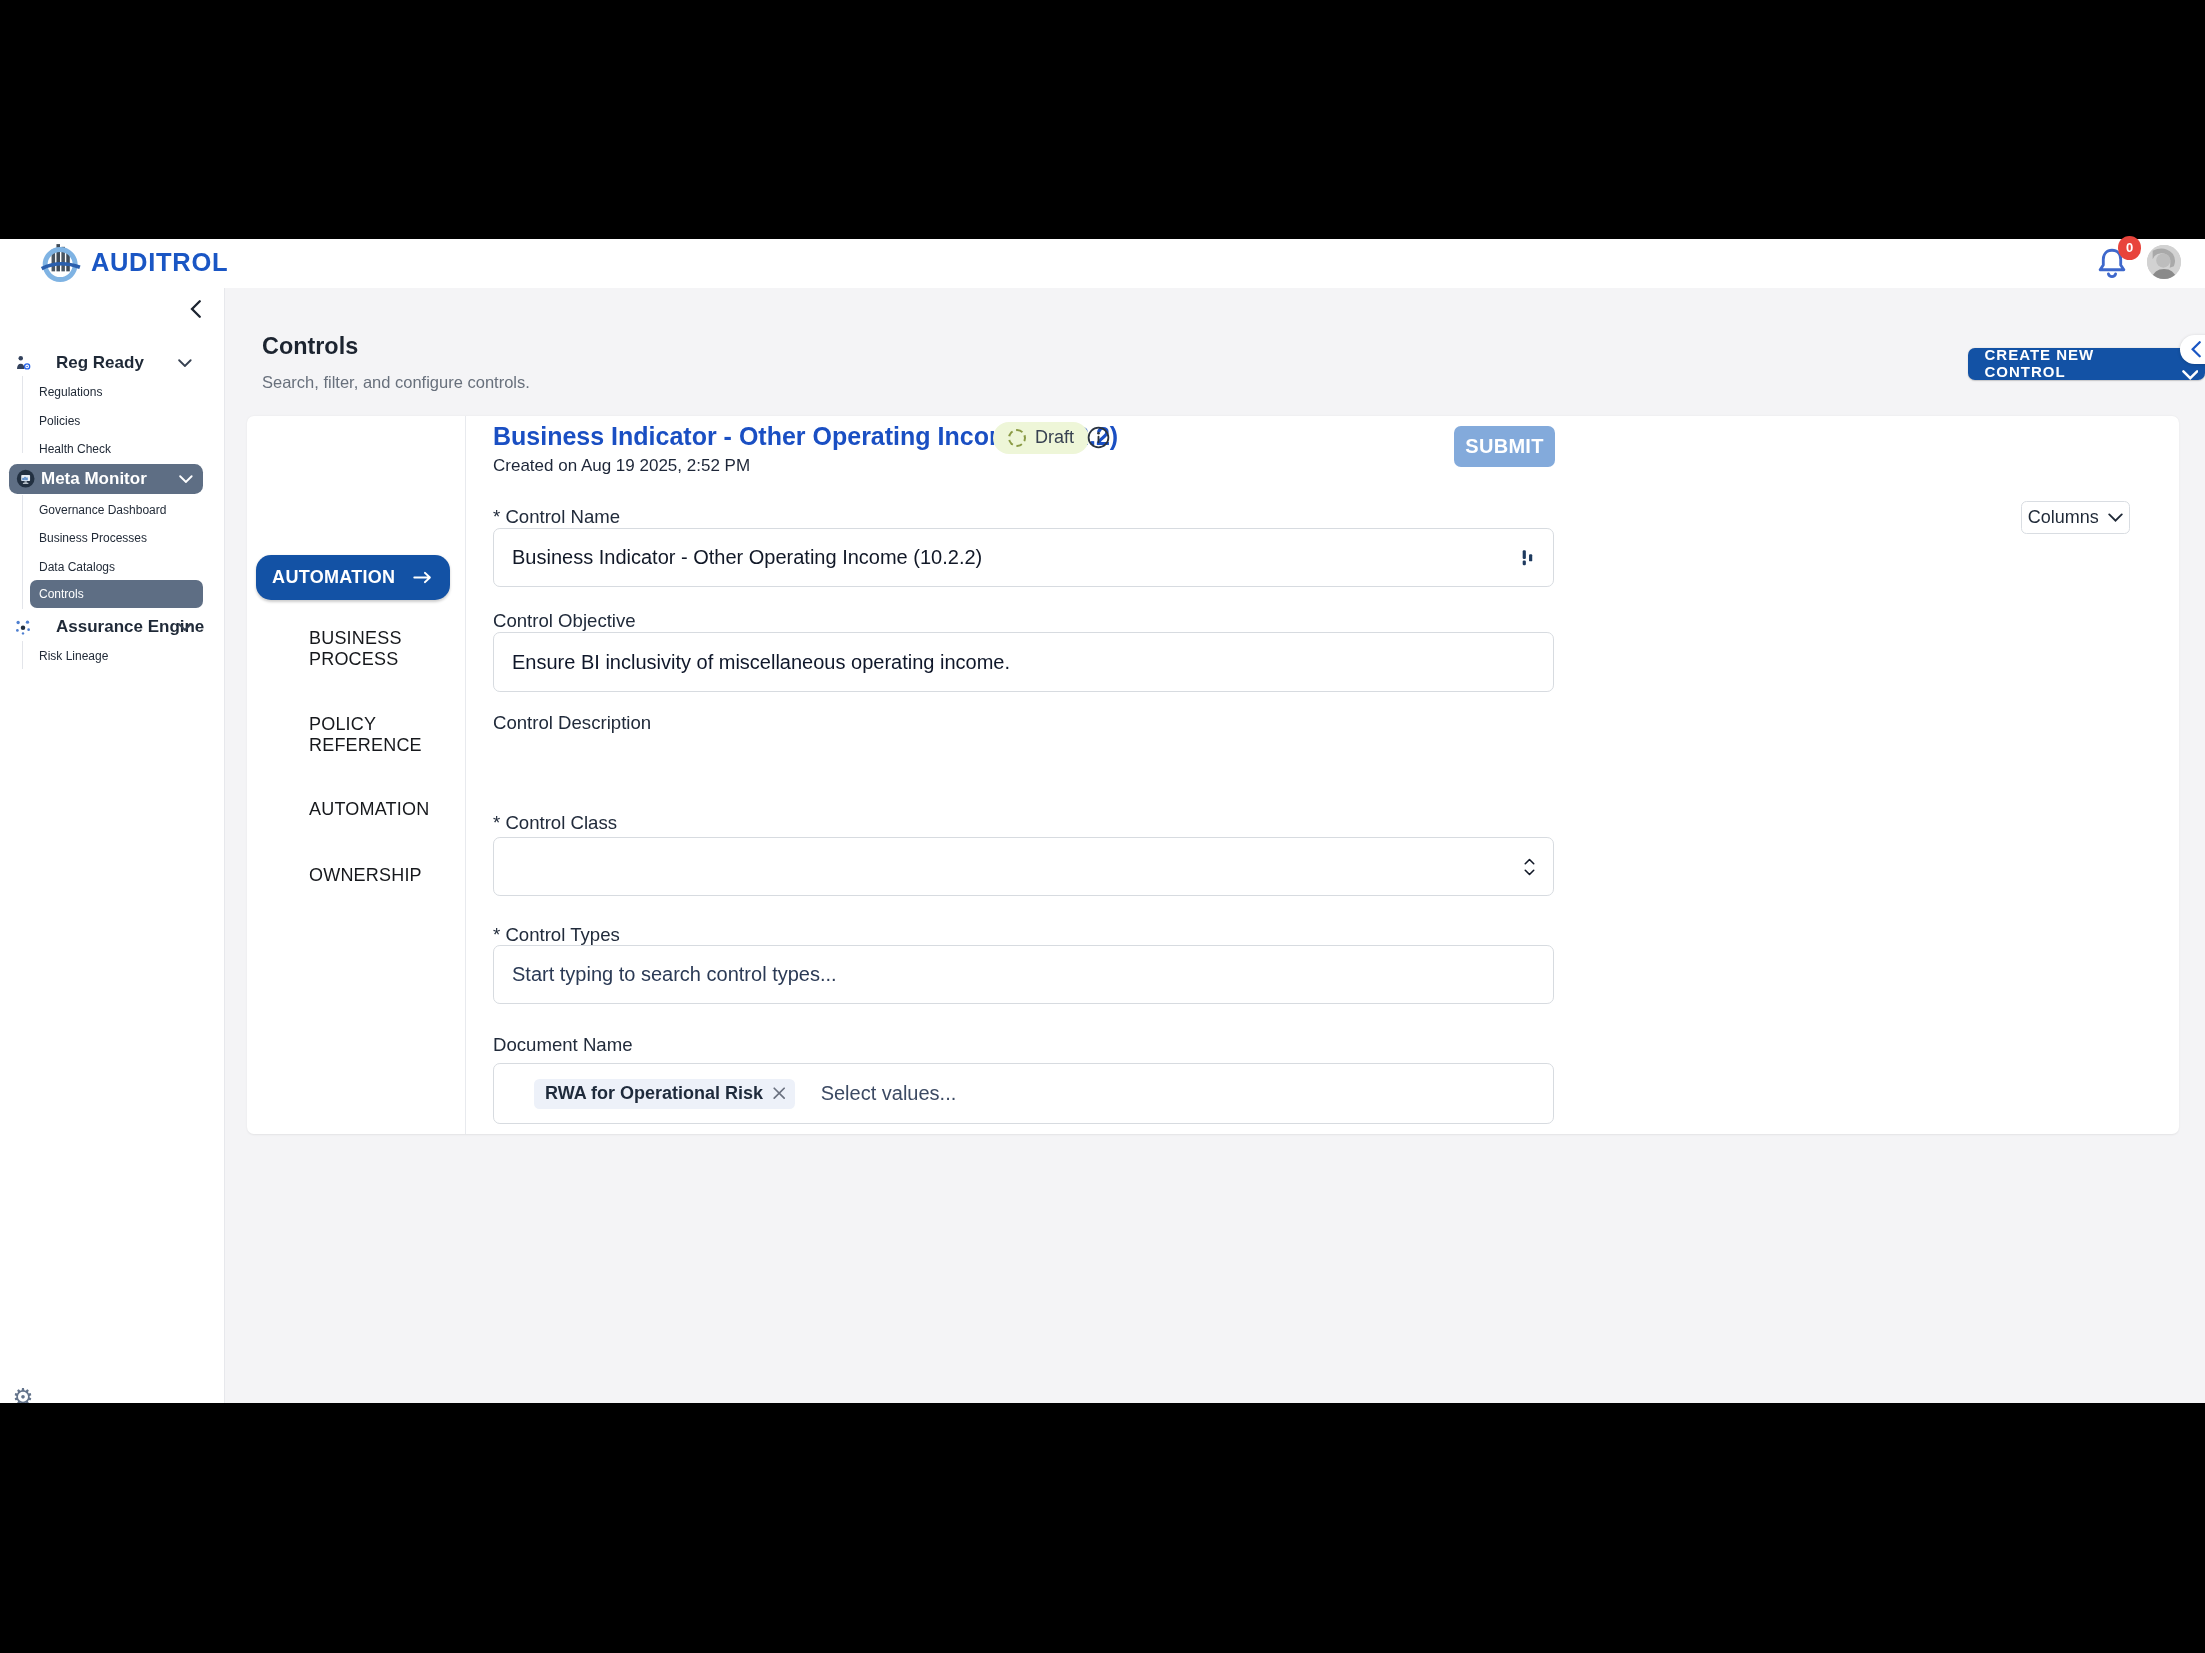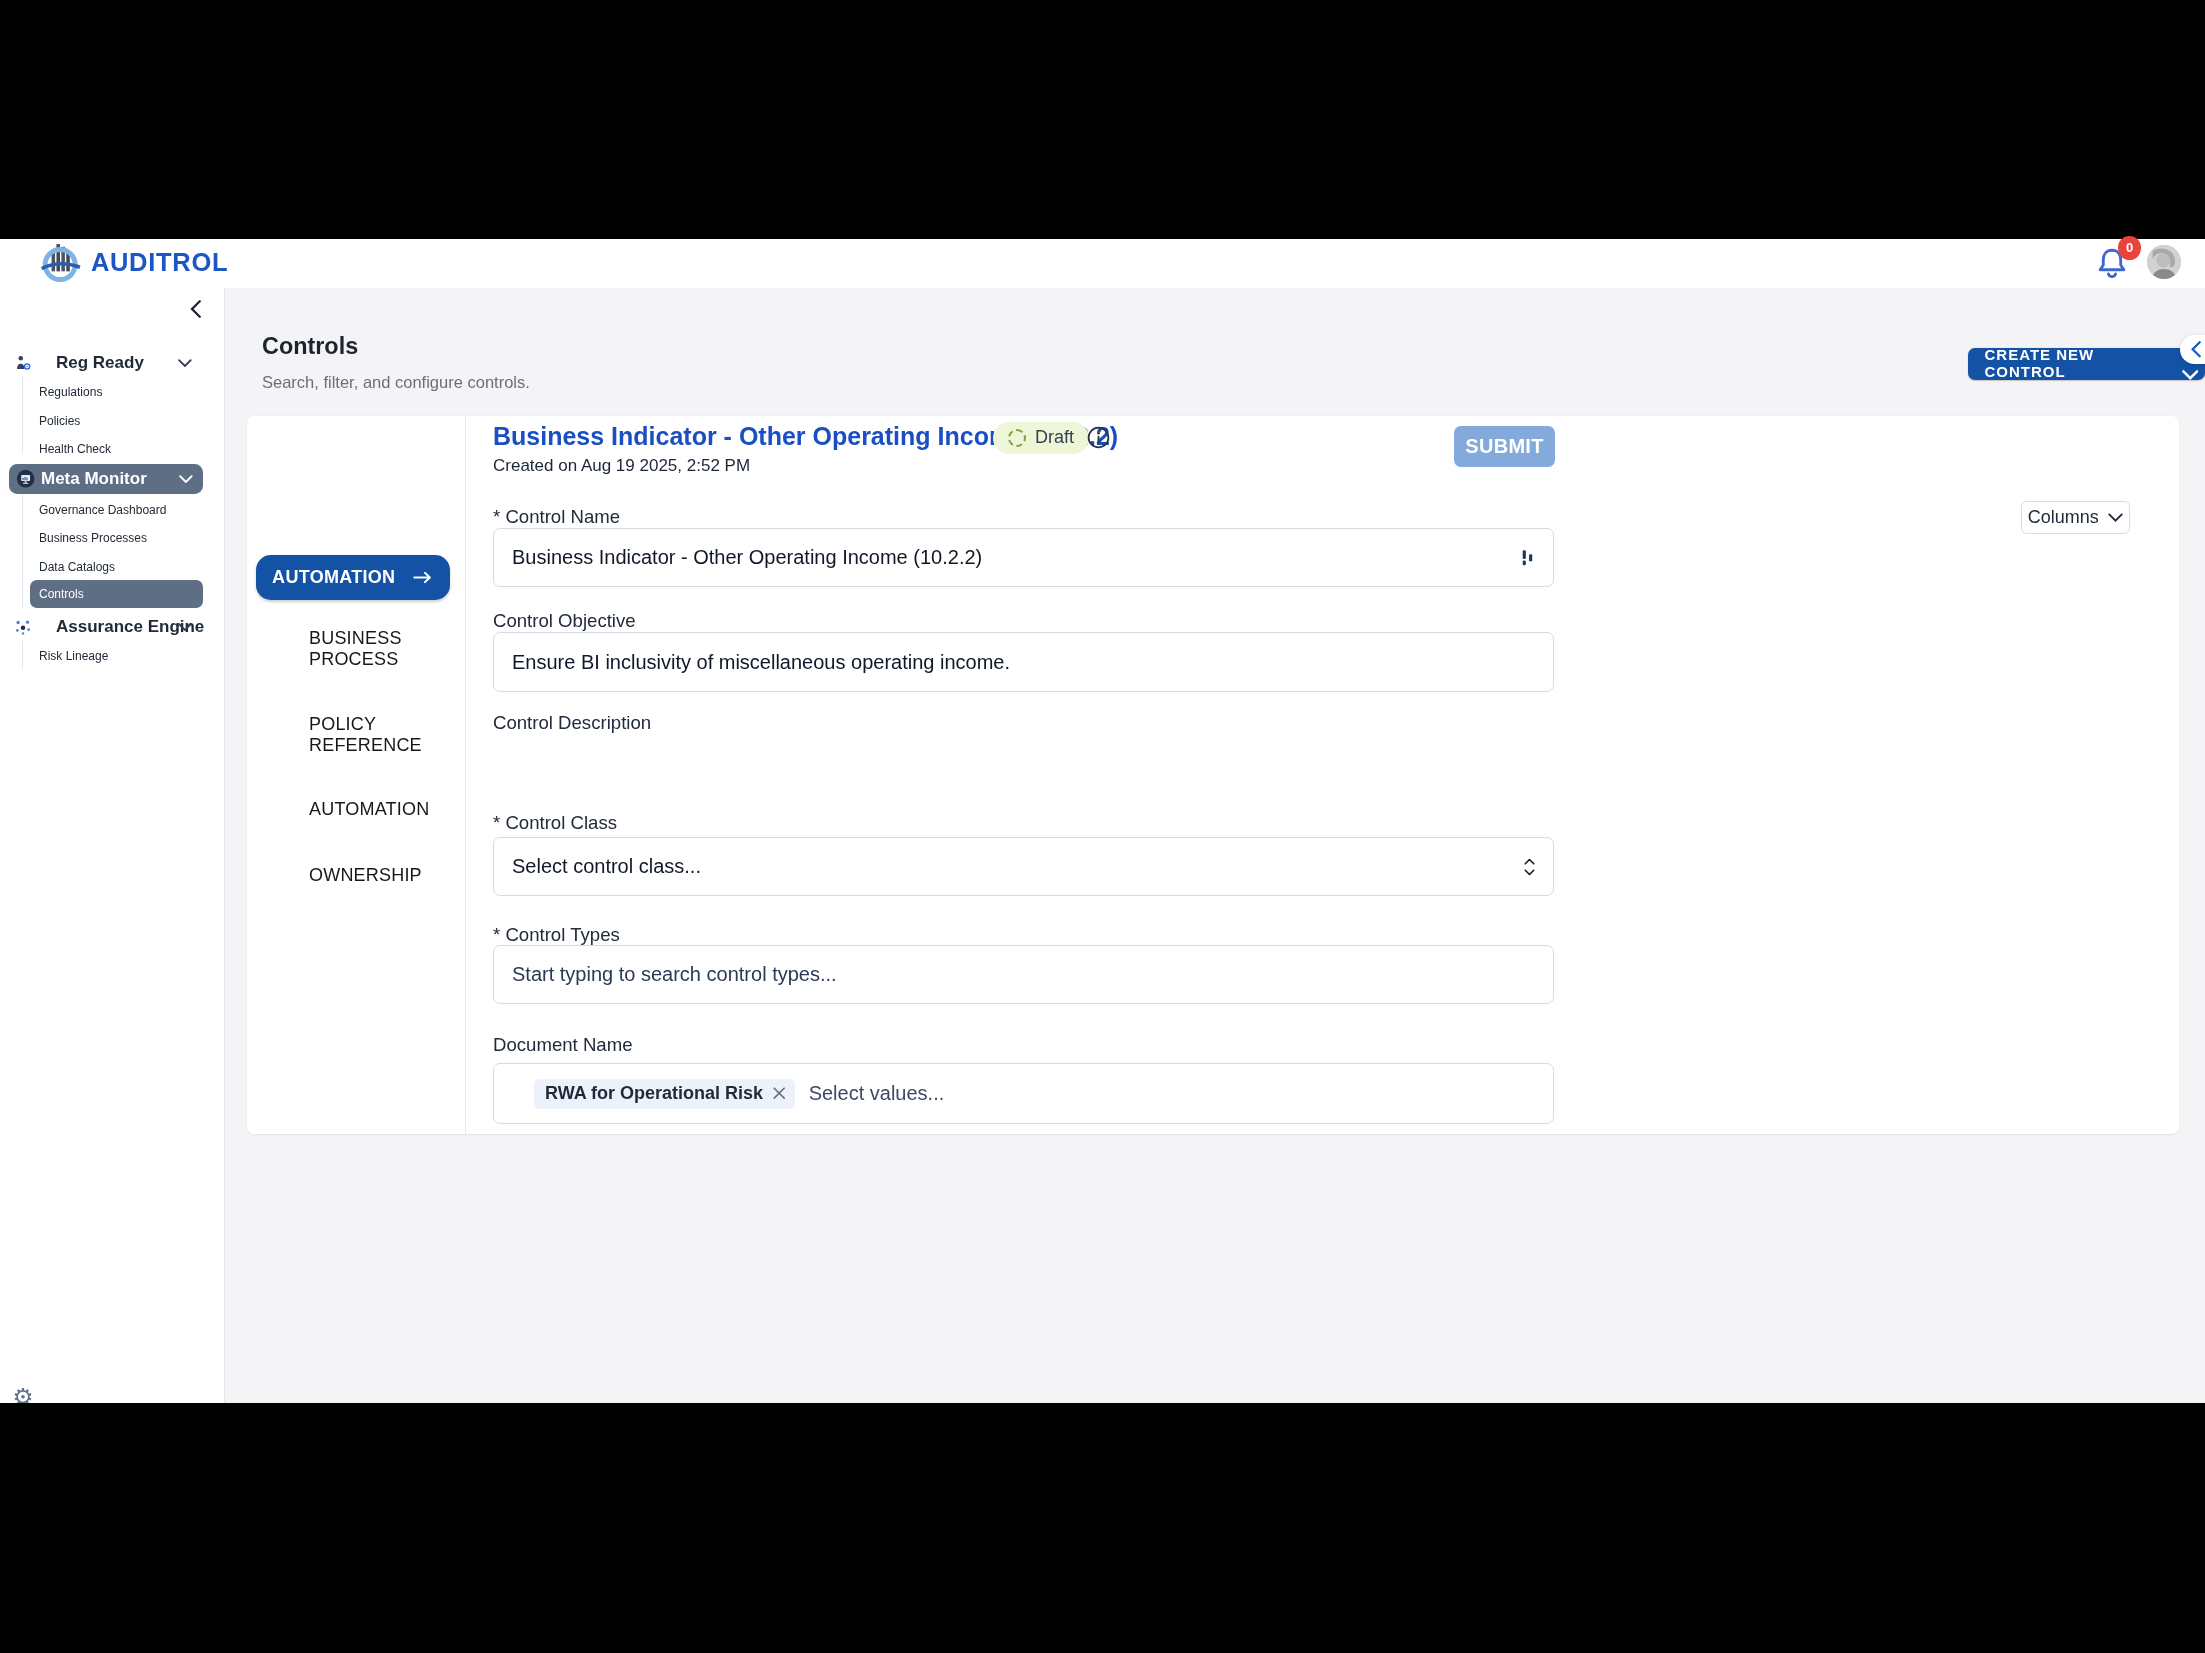--- a/index.html
+++ b/index.html
@@ -62,21 +62,21 @@
 
   .fld-label { position:absolute; left:246px; font-size:18.6px; color:#212b3b; }
   .fld-box { position:absolute; left:246px; width:1061px; background:#fff; border:1.4px solid #d7dbe0; border-radius:6.9px; display:flex; align-items:center; padding:0 16.5px 0 18px; }
   input.fld-input { position:absolute; left:246px; width:1061px; background:#fff; border:1.4px solid #d7dbe0; border-radius:6.9px; padding:0 18px; font-family:"Liberation Sans",sans-serif; font-size:20px; color:#0f172a; outline:none; }
   input.fld-input::placeholder { color:#2b3a55; opacity:1; }
   .sel-text { font-size:20px; color:#111827; flex:1; }
   .updown { margin-left:auto; display:flex; }
   .chip { height:30px; background:#edf1f9; border-radius:5.5px; display:flex; align-items:center; padding:0 9.6px 0 11px; gap:9.6px; }
   .chip-label { font-size:18px; font-weight:bold; color:#1e2a3b; white-space:nowrap; }
   .chip-x { display:flex; cursor:pointer; }
-  .ms-placeholder { font-size:20px; color:#3c4a63; margin-left:14px; }
+  .ms-placeholder { font-size:20px; color:#3c4a63; margin-left:26px; }
 </style>
 </head>
 <body>
 
 <div id="screen">
 
   <div class="header">
     <div class="logo">
       <svg width="45" height="45" viewBox="0 0 33 33">
         <rect x="9.2" y="7" width="2.6" height="16" fill="#4a5663"></rect>
@@ -275,21 +275,20 @@
       </span>
     </div>
 
     <div class="fld-label" style="top:194px;">Control Objective</div>
     <input class="fld-input" style="top: 216px; height: 60px;" value="Ensure BI inclusivity of miscellaneous operating income.">
 
     <div class="fld-label" style="top:296px;">Control Description</div>
 
     <div class="fld-label" style="top:396px;">* Control Class</div>
     <div class="fld-box" style="top:421px; height:59px;">
-      <span class="sel-text">Select control class...</span>
       <span class="updown">
         <svg width="15" height="22" viewBox="0 0 16 23">
           <path d="M3.5 8 L8 3.5 L12.5 8" fill="none" stroke="#111827" stroke-width="1.7" stroke-linecap="round" stroke-linejoin="round"></path>
           <path d="M3.5 15 L8 19.5 L12.5 15" fill="none" stroke="#111827" stroke-width="1.7" stroke-linecap="round" stroke-linejoin="round"></path>
         </svg>
       </span>
     </div>
 
     <div class="fld-label" style="top:508px;">* Control Types</div>
     <input class="fld-input" style="top: 529px; height: 59px;" placeholder="Start typing to search control types...">

